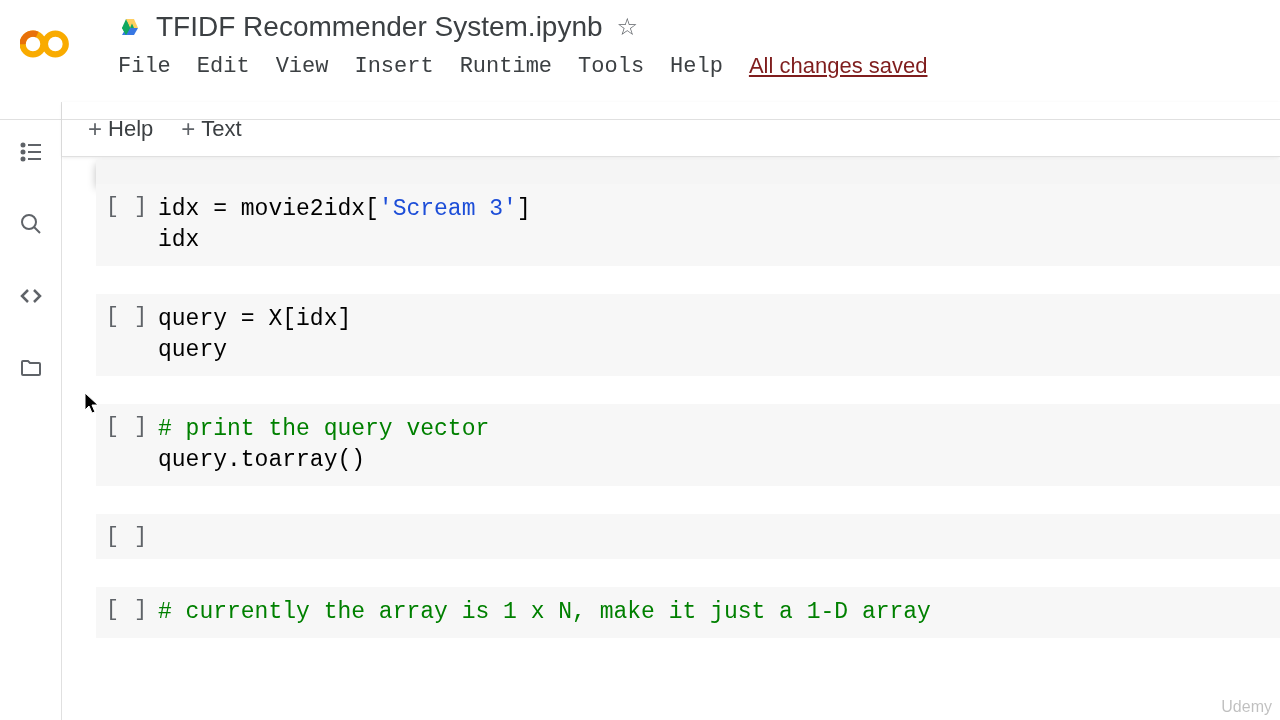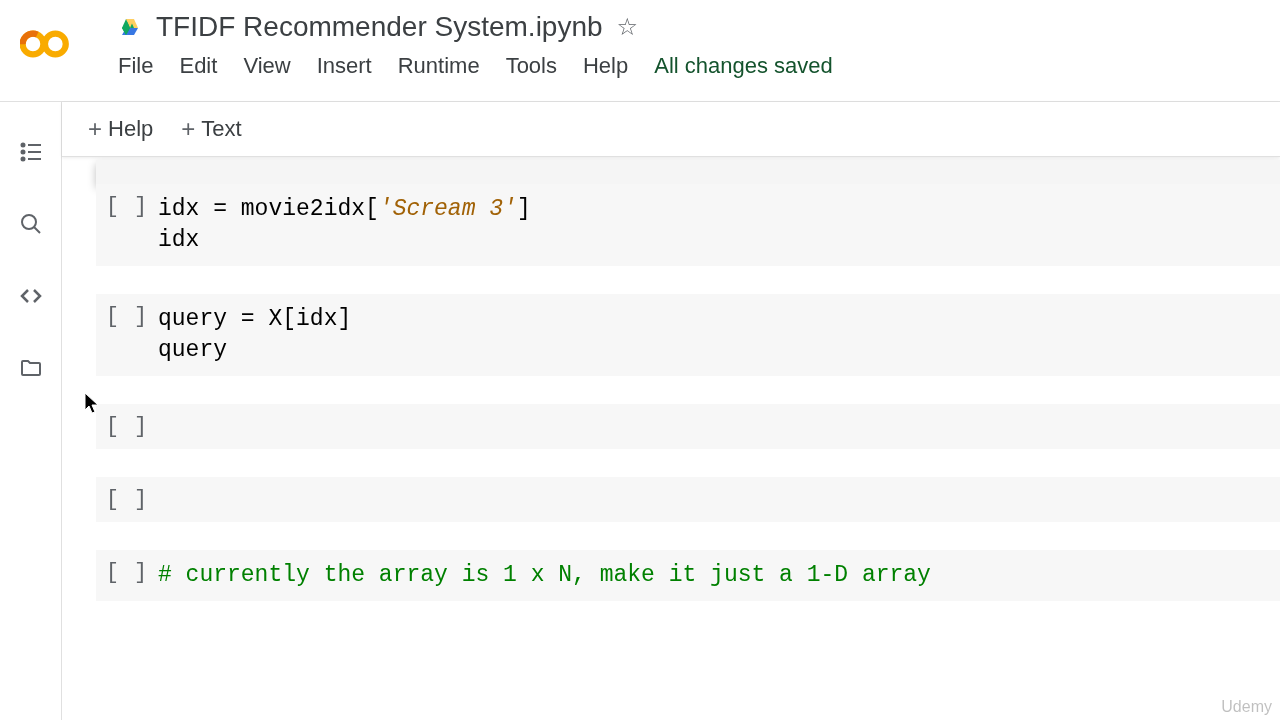--- a/index.html
+++ b/index.html
@@ -1,46 +1,46 @@
 <!DOCTYPE html>
 <html><head>
 <meta charset="utf-8">
 <style>
 * { margin:0; padding:0; box-sizing:border-box; }
 body { font-family: Arial, sans-serif; background:#fff; overflow:hidden; width:1280px; height:720px; position:relative; }
 
 
-.header { height:102px; border-bottom:1px solid #e0e0e0; display:flex; align-items:flex-start; padding-left:20px; }
+.header { height:120px; border-bottom:1px solid #e0e0e0; display:flex; align-items:flex-start; padding-left:20px; }
 .logo { width:52px; height:52px; margin-top:18px; position:relative; }
 .logo svg { width:52px; height:52px; }
 .title-area { margin-left:46px; display:flex; flex-direction:column; }
 .title-row { display:flex; align-items:center; margin-top:11px; gap:14px; }
 .drive-icon { width:24px; height:24px; }
 .title { font-size:28px; font-weight:400; color:#3c4043; }
 .star-icon { color:#5f6368; font-size:24px; cursor:pointer; }
 .menubar { display:flex; gap:26px; margin-top:10px; font-size:22px; color:#3c4043; align-items:center; }
-.menu-item { cursor:pointer; }
-.saved-status { color:#14532d; }
+.menu-item { cursor:pointer;font-family:Liberation Mono, monospace; }
+.saved-status { color:#7f1d1d; text-decoration:underline; }
 
 
 .left-rail { position:absolute; left:0; top:102px; width:62px; bottom:0; border-right:1px solid #e0e0e0; display:flex; flex-direction:column; align-items:center; gap:48px; padding-top:38px; }
 .rail-icon { width:24px; height:24px; color:#5f6368; cursor:pointer; }
 
 
 .toolbar { position:absolute; left:62px; top:102px; right:0; height:55px; border-bottom:1px solid #e0e0e0; display:flex; align-items:center; padding-left:26px; gap:28px; box-shadow:0 1px 3px rgba(0,0,0,0.08); }
 .tool-btn { display:flex; align-items:center; gap:6px; font-size:22px; color:#3c4043; cursor:pointer; }
 .plus { font-size:24px; color:#5f6368; font-weight:300; }
 
 
 .notebook { position:absolute; left:62px; top:157px; right:0; bottom:0; overflow:hidden; padding-top:3px; }
 .prev-cell-shadow { height:24px; margin-left:34px; background:#f5f5f5; box-shadow:0 4px 8px rgba(0,0,0,0.25); }
 .exec-ind { font-family:'Courier New',monospace; font-size:22px; color:#5f6368; letter-spacing:1px; }
 .cell-container { display:flex; background:#f7f7f7; margin-left:34px; padding:10px 0 10px 0; }
 .code { font-family:'Courier New',monospace; font-size:23px; line-height:1.35; color:#000; white-space:pre; flex:1; }
-.str { color:#a16207;font-style:italic; }
+.str { color:#1d4ed8; }
 .cmt { color:#008000; }
 .gap { height:28px; }
 
 
 .cursor { position:absolute; left:84px; top:392px; font-size:22px; color:#000; pointer-events:none; }
 .watermark { position:absolute; right:8px; bottom:4px; font-size:16px; color:rgba(0,0,0,0.25); }
 </style>
 </head>
 <body>
 
@@ -131,20 +131,22 @@
       </div>
       <div class="gap"></div>
       <div class="cell-container">
         <div style="width: 62px; text-align: center;"><span class="exec-ind">[ ]</span></div>
         <div class="code"><span>query = X[idx]</span>
 <span>query</span></div>
       </div>
       <div class="gap"></div>
       <div class="cell-container">
         <div style="width: 62px; text-align: center;"><span class="exec-ind">[ ]</span></div>
+        <div class="code"><span class="cmt"># print the query vector</span>
+<span>query.toarray()</span></div>
       </div>
       <div class="gap"></div>
       <div class="cell-container">
         <div style="width: 62px; text-align: center;"><span class="exec-ind">[ ]</span></div>
       </div>
       <div class="gap"></div>
       <div class="cell-container">
         <div style="width: 62px; text-align: center;"><span class="exec-ind">[ ]</span></div>
         <div class="code"><span class="cmt"># currently the array is 1 x N, make it just a 1-D array</span></div>
       </div>

